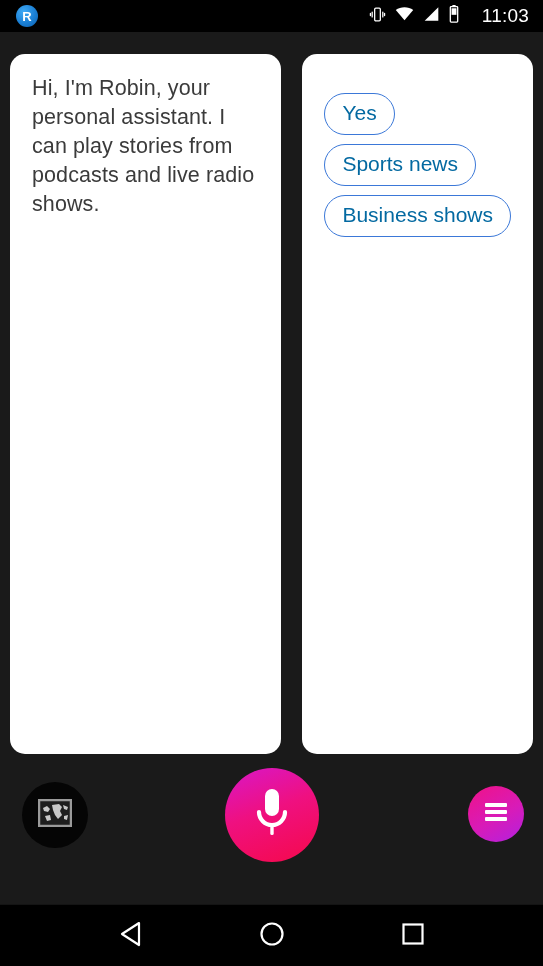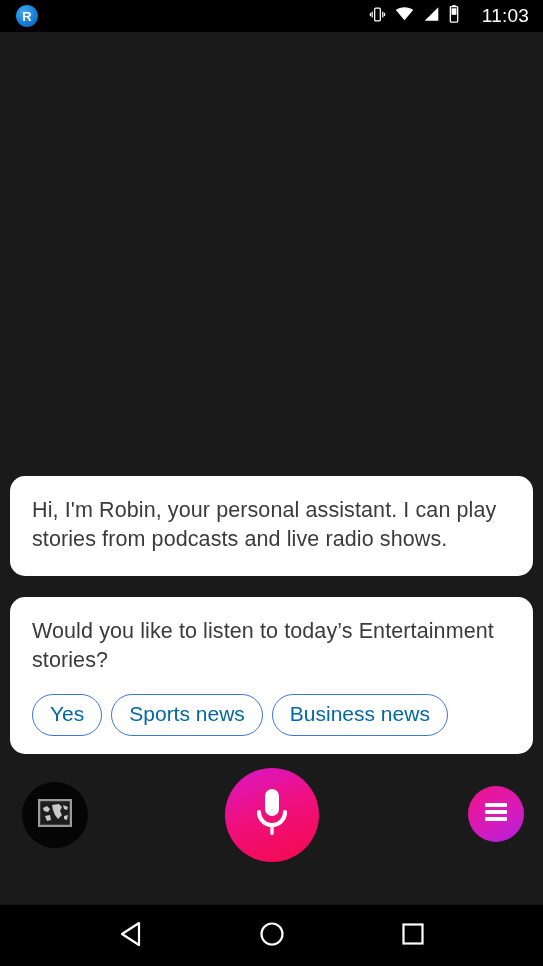--- a/index.html
+++ b/index.html
@@ -54,21 +54,21 @@
     font-size: 19px;
     letter-spacing: .2px;
     margin-left: 14px;
   }
 
   
   #conversation {
     flex: 1 1 auto;
     padding: 22px 10px 0 10px;
     display: flex;
-    flex-direction: column;
+    flex-direction: row;
     gap: 21px;
     overflow: hidden;
     justify-content: flex-end;
   }
   .bubble {
     background: #fff;
     border-radius: 15px;
     padding: 20px 22px 22px 22px;
   }
   .bubble-text {
@@ -190,25 +190,24 @@
   </div>
 
   <div id="conversation">
 
     <div class="bubble">
       <div class="bubble-text">Hi, I'm Robin, your personal assistant. I can play stories from podcasts and live radio shows.</div>
     </div>
 
 
     <div class="bubble has-chips">
-      <div class="bubble-text">Would you like to listen to today’s Entertainment stories?</div>
       <div class="chip-row">
         <div class="chip">Yes</div>
         <div class="chip">Sports news</div>
-        <div class="chip">Business news</div>
+        <div class="chip">Business shows</div>
       </div>
     </div>
 
   </div>
 
   <div id="controls">
 
     <div id="map-button">
       <span>
         <svg width="34" height="28" viewBox="0 0 34 28">

